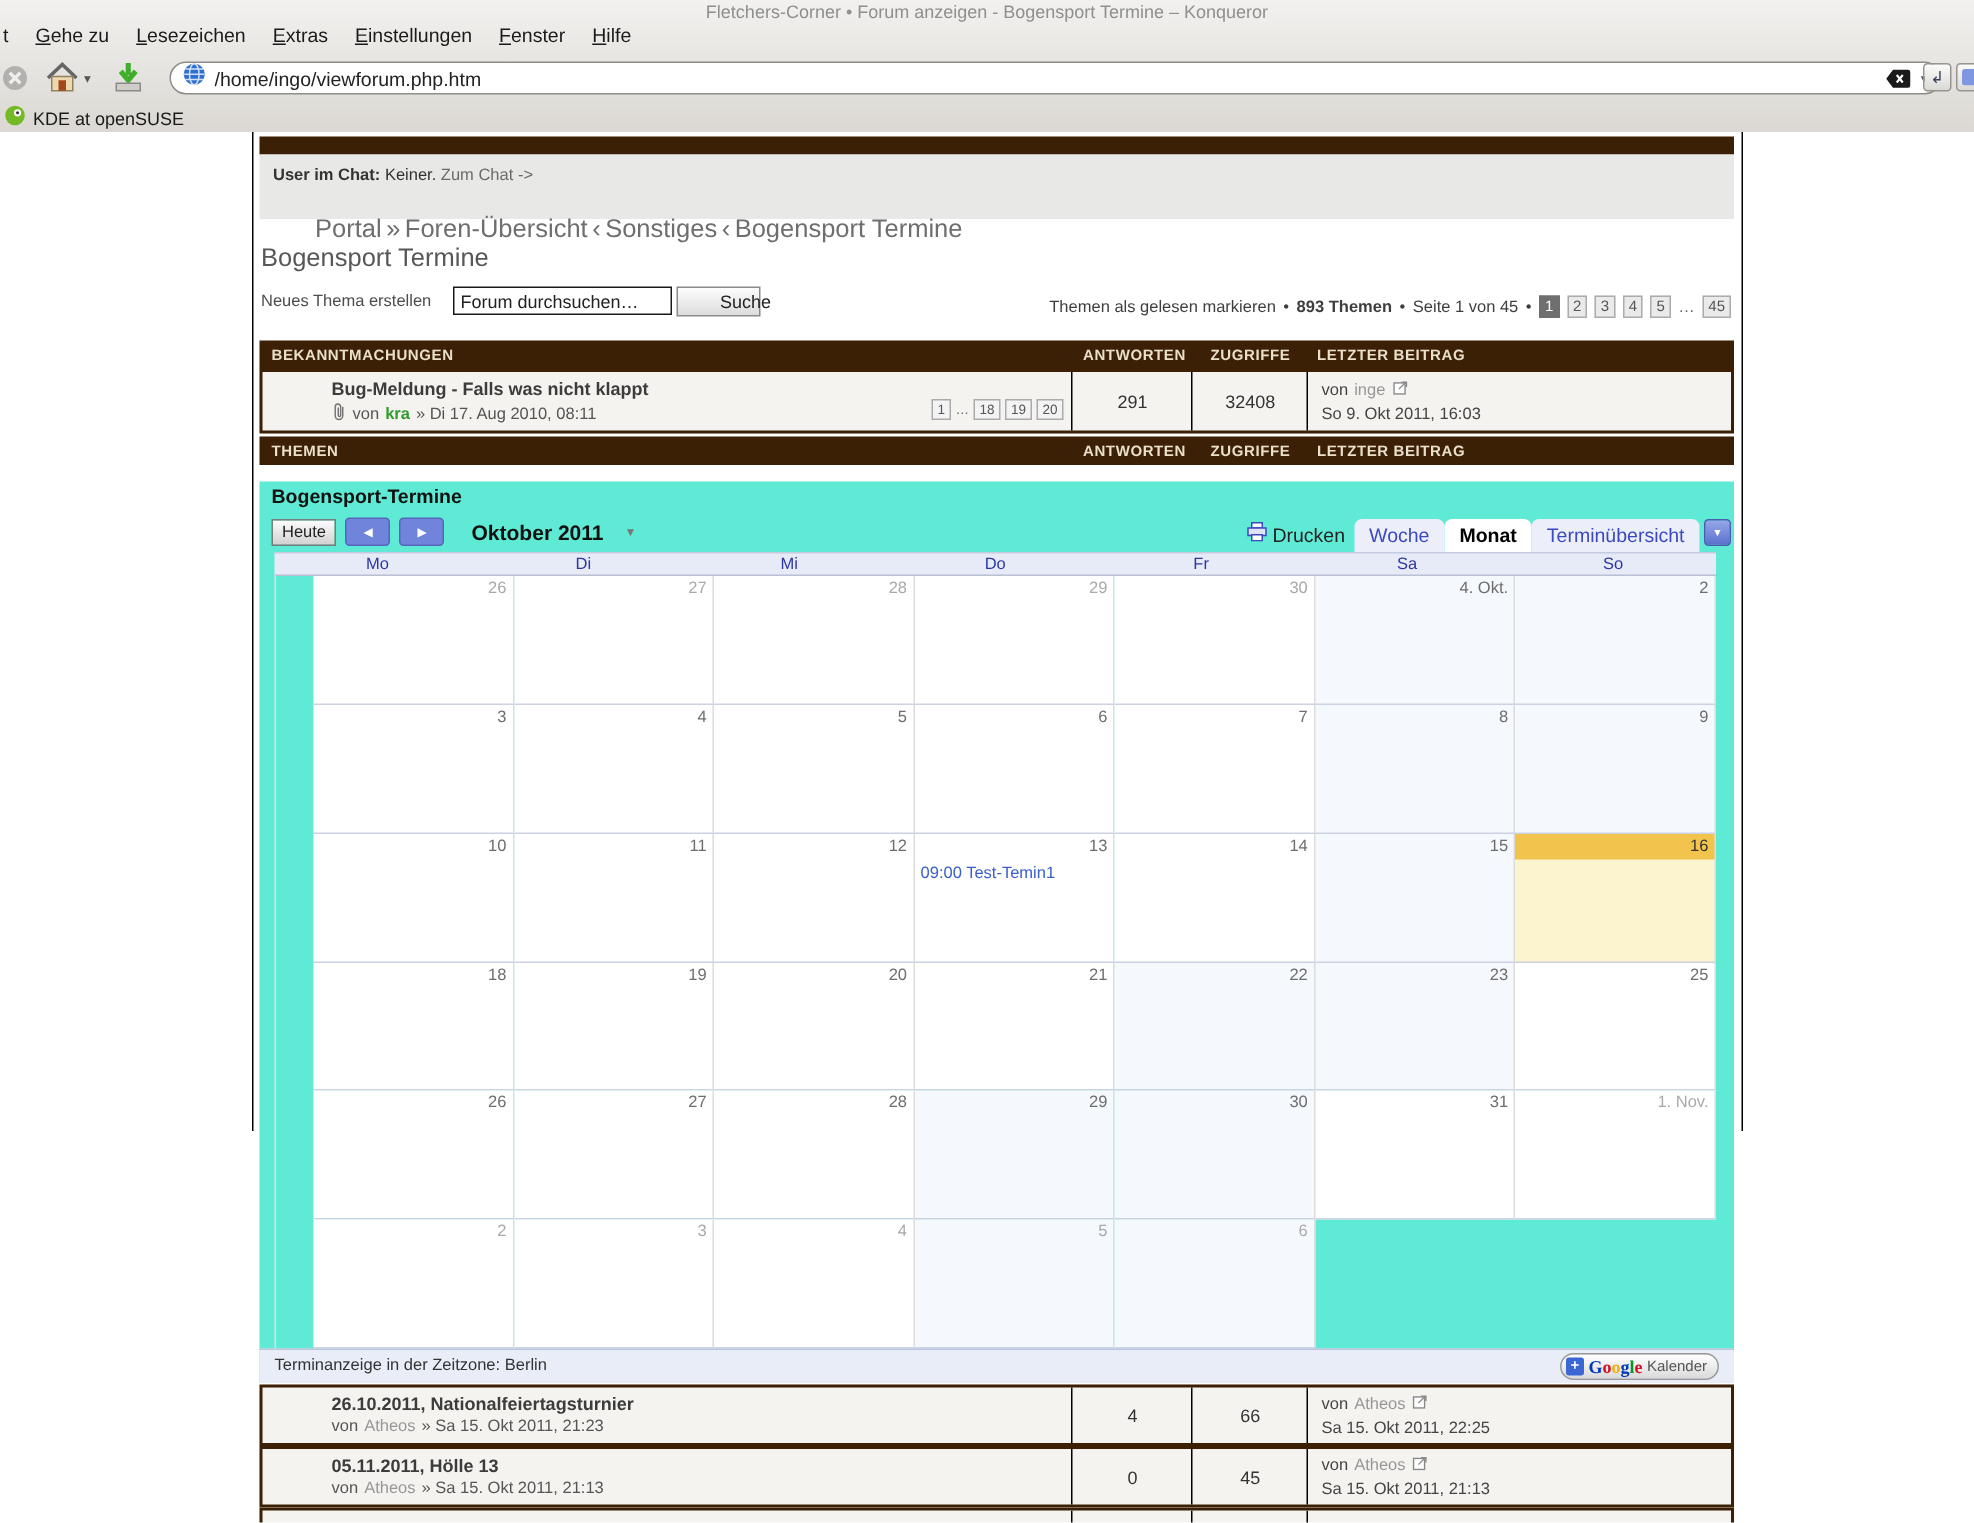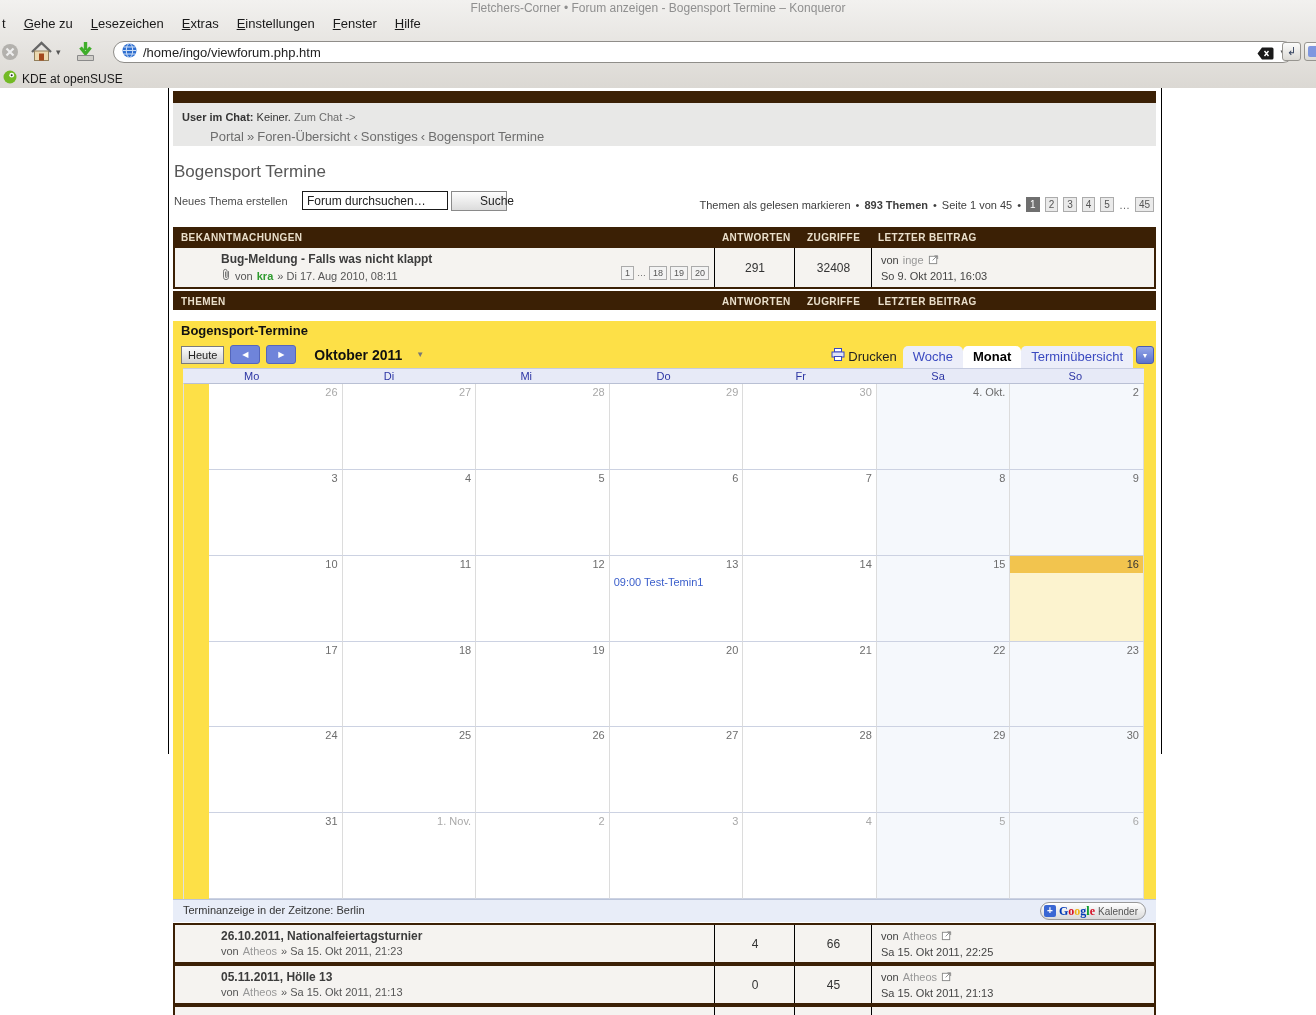--- a/index.html
+++ b/index.html
@@ -25,21 +25,21 @@
             display:flex;align-items:center;justify-content:center;font-size:11px;color:#33415e;}
   .tabrow{position:absolute;top:70px;left:3px;display:flex;align-items:center;gap:5px;font-size:12px;color:#1a1a1a;}
   
   #content{position:absolute;top:88px;left:168px;width:994px;height:666px;background:#fff;
            border-left:1px solid #000;border-right:1px solid #000;box-sizing:border-box;font-size:11px;}
   .brown{background:#3b2005;}
   .topbar{position:absolute;left:4px;right:5px;top:3px;height:12px;}
   .chatbox{position:absolute;left:4px;right:5px;top:15px;height:43px;background:#e8e8e7;}
   .chatline{position:absolute;left:9px;top:8px;font-size:11px;color:#333;}
   .chatlink{color:#6b6b6b;}
-  .crumbs{position:absolute;left:37px;top:26px;font-size:13px;color:#6e6e6e;}
+  .crumbs{position:absolute;left:37px;top:40px;font-size:17px;color:#6e6e6e;}
   .crumbs span{margin:0 3px;}
   .ptitle{position:absolute;left:5px;top:74px;font-size:17px;color:#575757;}
   .newtopic{position:absolute;left:5px;top:107px;font-size:11px;color:#4c4c4c;}
   .search-in{position:absolute;left:133px;top:103px;width:136px;height:15px;border:1px solid #1a1a1a;
              font-size:12px;font-family:"Liberation Sans",sans-serif;color:#222;padding:1px 4px;}
   .search-btn{position:absolute;left:282px;top:103px;width:56px;height:20px;border:1px solid #8a8a8a;
               background:linear-gradient(#fdfdfd,#dcdcdc);font-size:12px;color:#222;
               font-family:"Liberation Sans",sans-serif;padding-left:28px;}
   .tinfo{position:absolute;right:7px;top:109px;font-size:11px;color:#3e3e3e;display:flex;
          align-items:center;gap:5px;white-space:nowrap;}
@@ -61,21 +61,21 @@
   .ga{color:#979797;}
   .col{position:absolute;top:0;bottom:0;border-left:1px solid #000;}
   .c1{left:539px;width:80px;display:flex;align-items:center;justify-content:center;font-size:12px;color:#333;}
   .c2{left:619px;width:77px;display:flex;align-items:center;justify-content:center;font-size:12px;color:#333;}
   .c3{left:696px;right:0;display:flex;flex-direction:column;justify-content:center;gap:3px;
       padding-left:9px;font-size:11px;color:#444;}
   .c3 .l1{display:flex;align-items:center;gap:4px;}
   .bpages{position:absolute;left:446px;top:18px;display:flex;gap:3px;align-items:center;font-size:9px;color:#666;}
   .bpages .pbox{font-size:9px;height:12px;line-height:12px;background:#f3f3f3;}
   
-  .calblock{position:absolute;left:4px;right:5px;top:233px;height:601px;background:#fde047;}
+  .calblock{position:absolute;left:4px;right:5px;top:233px;height:601px;background:#5eead4;}
   .caltitle{position:absolute;left:8px;top:2px;font-size:13px;font-weight:bold;color:#111;}
   .calbar{position:absolute;left:8px;right:2px;top:20px;height:27px;}
   .calbar-l{display:flex;align-items:center;gap:6px;height:100%;}
   .btn-heute{height:18px;padding:0 6px;border:1px solid #7b7b7b;font-size:11px;color:#222;
              background:linear-gradient(#fcfcfc,#d2d2d2);font-family:"Liberation Sans",sans-serif;}
   .btn-nav{width:28px;height:17px;background:#6f84da;border:1px solid #5566bb;border-radius:3px;
            color:#fff;font-size:8px;display:flex;align-items:center;justify-content:center;}
   .cal-month{font-size:14px;font-weight:bold;color:#111;margin-left:12px;}
   .cal-caret{color:#777;font-size:8px;margin-left:8px;}
   .calbar-r{position:absolute;right:0;top:0;height:100%;display:flex;align-items:flex-end;font-size:13px;}
@@ -354,42 +354,36 @@
       <div class="cell">
           <span class="dnum">14</span>
         </div>
       <div class="cell we">
           <span class="dnum">15</span>
         </div>
       <div class="cell today">
           <span class="dnum">16</span>
         </div>
       <div class="cell">
-          <span class="dnum">17</span>
-        </div>
-      <div class="cell">
           <span class="dnum">18</span>
         </div>
       <div class="cell">
           <span class="dnum">19</span>
         </div>
       <div class="cell">
           <span class="dnum">20</span>
         </div>
       <div class="cell">
           <span class="dnum">21</span>
         </div>
       <div class="cell we">
           <span class="dnum">22</span>
         </div>
       <div class="cell we">
           <span class="dnum">23</span>
-        </div>
-      <div class="cell">
-          <span class="dnum">24</span>
         </div>
       <div class="cell">
           <span class="dnum">25</span>
         </div>
       <div class="cell">
           <span class="dnum">26</span>
         </div>
       <div class="cell">
           <span class="dnum">27</span>
         </div>

